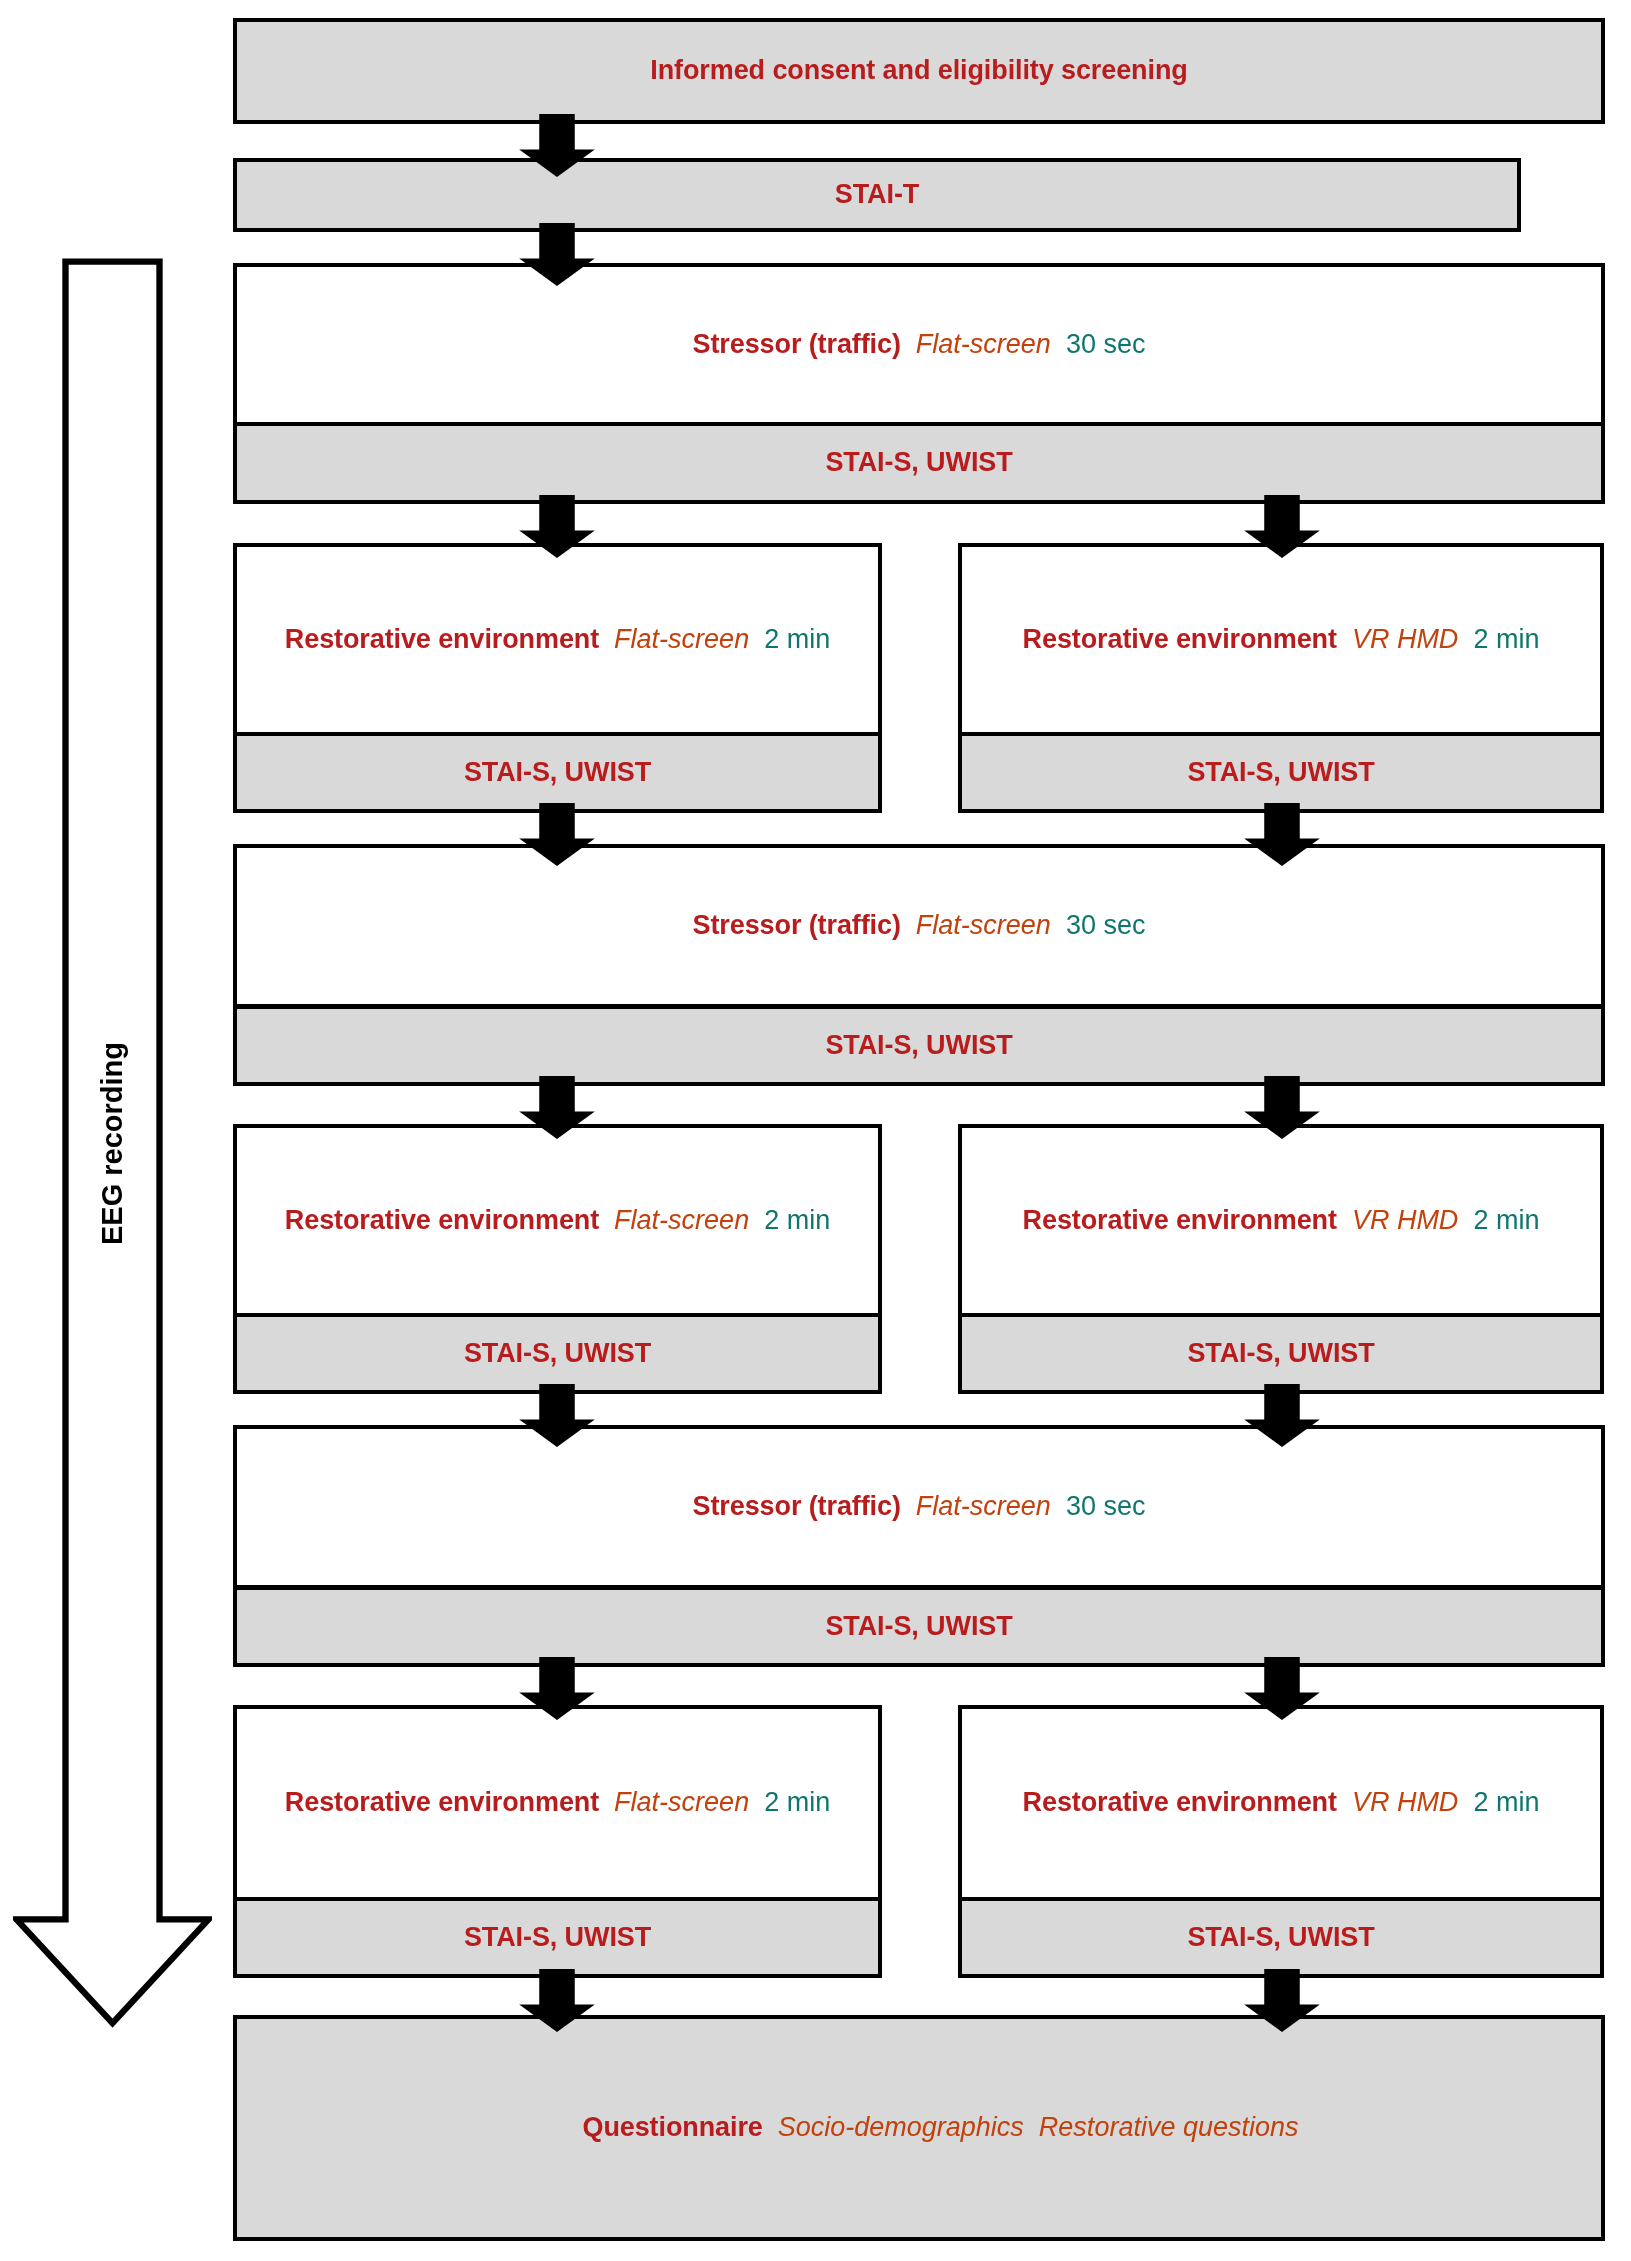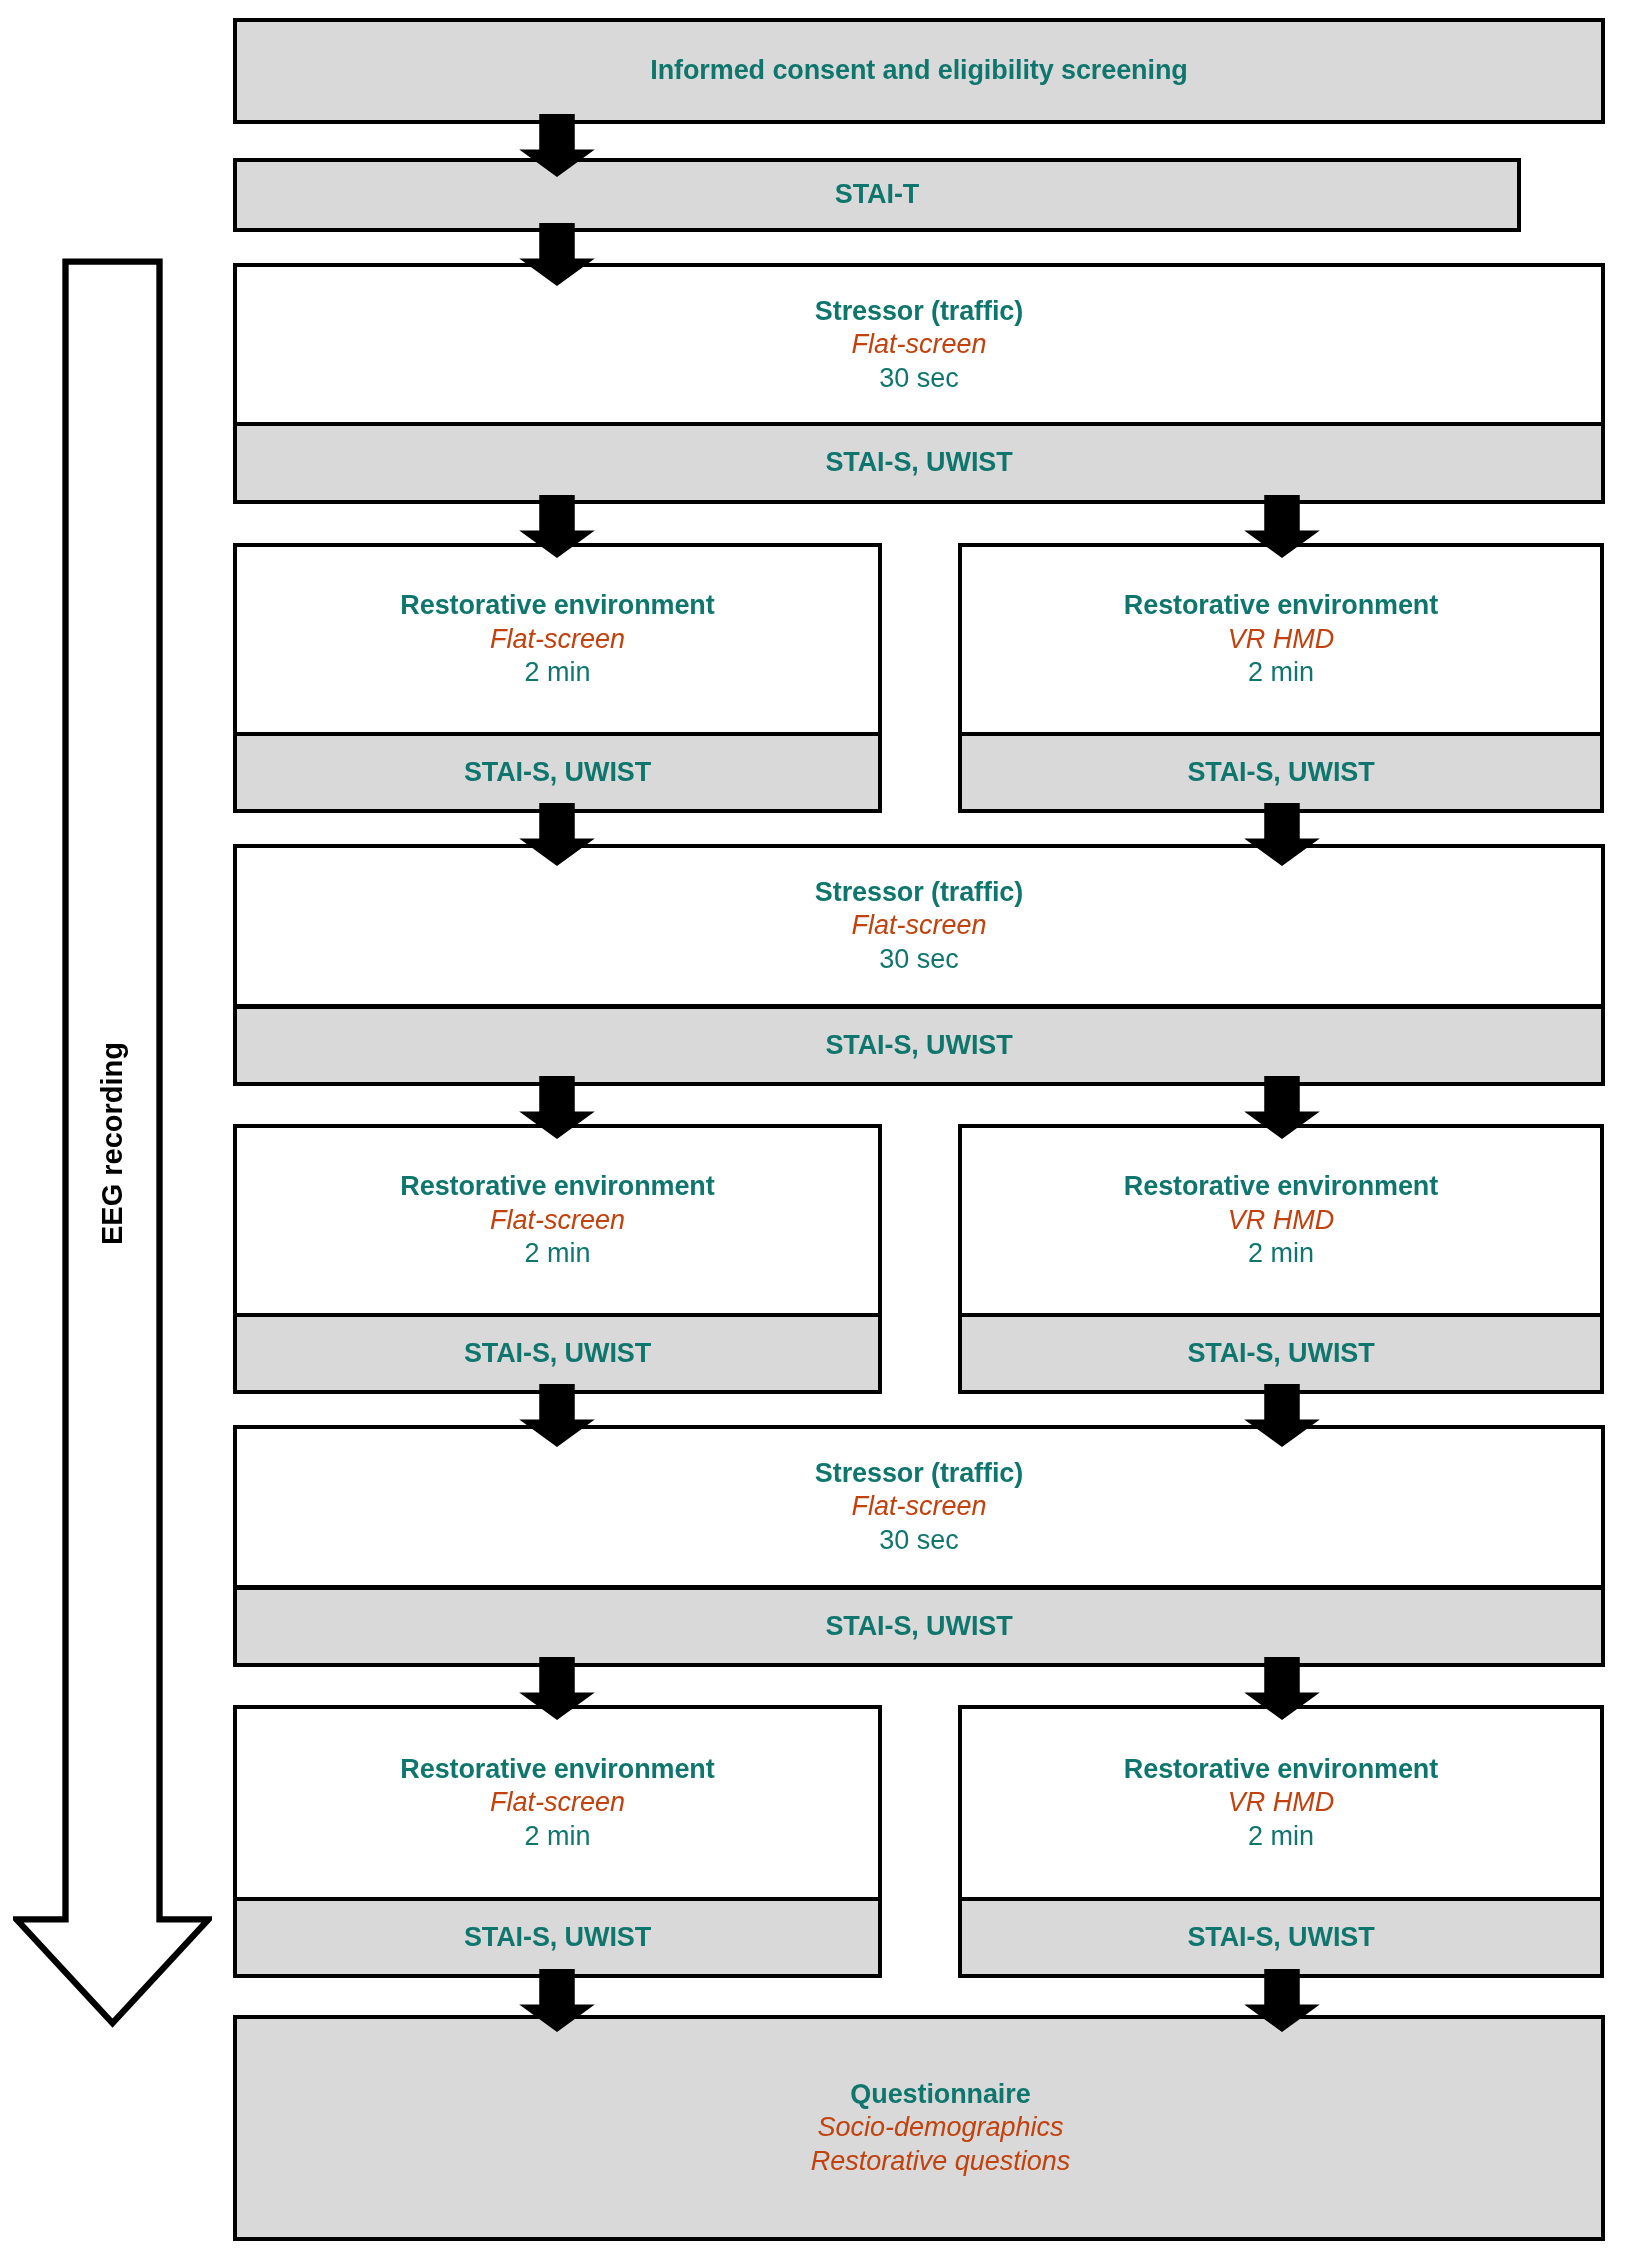--- a/index.html
+++ b/index.html
@@ -4,24 +4,24 @@
 <style>
   html,body{margin:0;padding:0;background:#ffffff;}
   body{font-family:"Liberation Sans","DejaVu Sans",sans-serif;}
   #stage{position:relative;width:1631px;height:2261px;background:#fff;overflow:hidden;}
 
   
   .box{position:absolute;box-sizing:border-box;border:4px solid #000;background:#ffffff;
        display:flex;flex-direction:column;align-items:center;justify-content:center;}
   .box.gray{background:#d9d9d9;}
 
-  .t-bold{font-weight:bold;font-size:27px;color:#0f766e;line-height:1.24;text-align:center;letter-spacing:-0.1px;}
+  .t-bold{font-weight:bold;font-size:27px;color:#b91c1c;line-height:1.24;text-align:center;letter-spacing:-0.1px;}
   .t-ital{font-style:italic;font-size:27px;color:#c2410c;line-height:1.24;text-align:center;}
   .t-norm{font-size:27px;color:#0f766e;line-height:1.24;text-align:center;}
-  .lines{display:flex;flex-direction:column;align-items:center;justify-content:space-between;}
+  .lines{display:flex;flex-direction:row;align-items:center;justify-content:space-between;gap:15px;}
 
   
   .arrow{position:absolute;z-index:6;}
   .arrow svg{display:block;}
 
   
   .eeg{position:absolute;left:12.7px;top:258px;width:199px;height:1771px;z-index:3;}
   .eeg svg{display:block;}
   .eeg-label{position:absolute;left:0;top:0;width:199px;height:1771px;
              display:flex;align-items:center;justify-content:center;}

